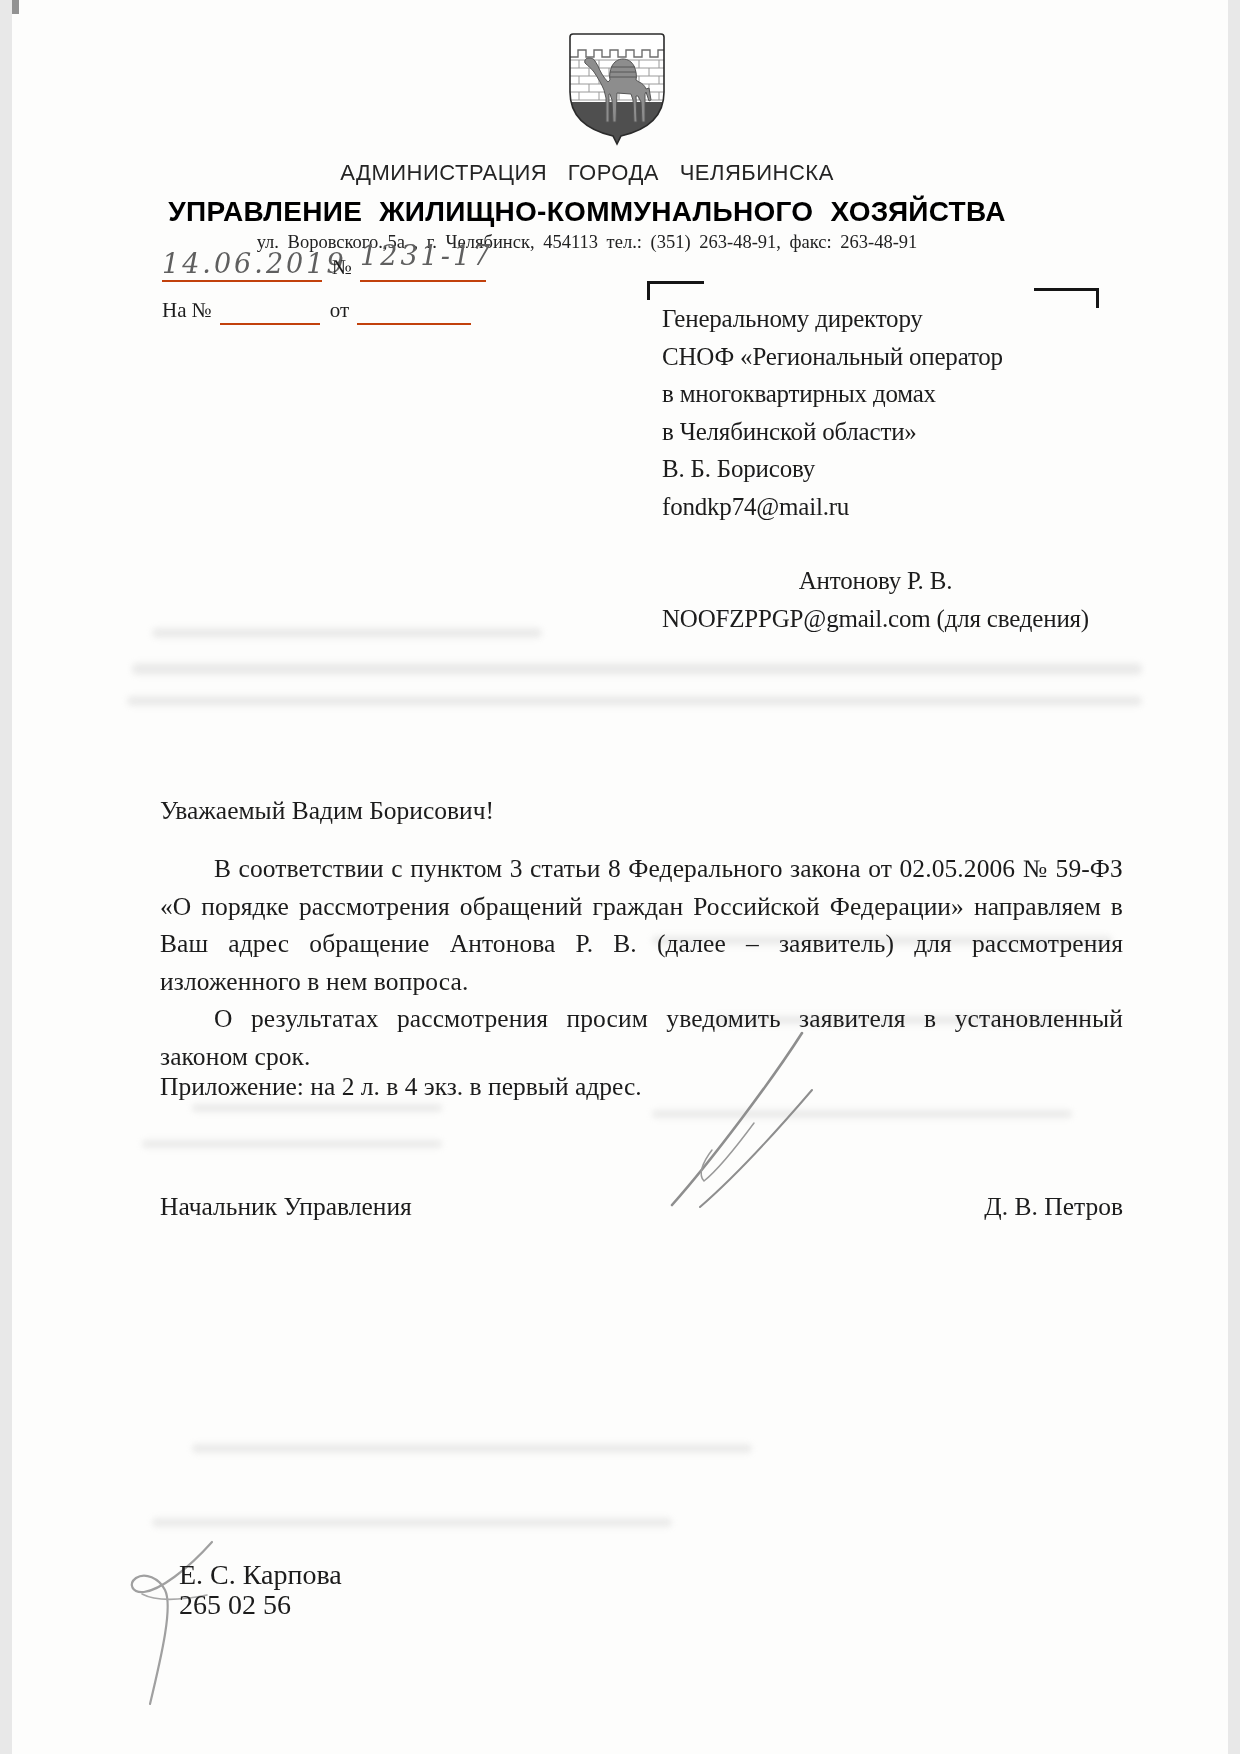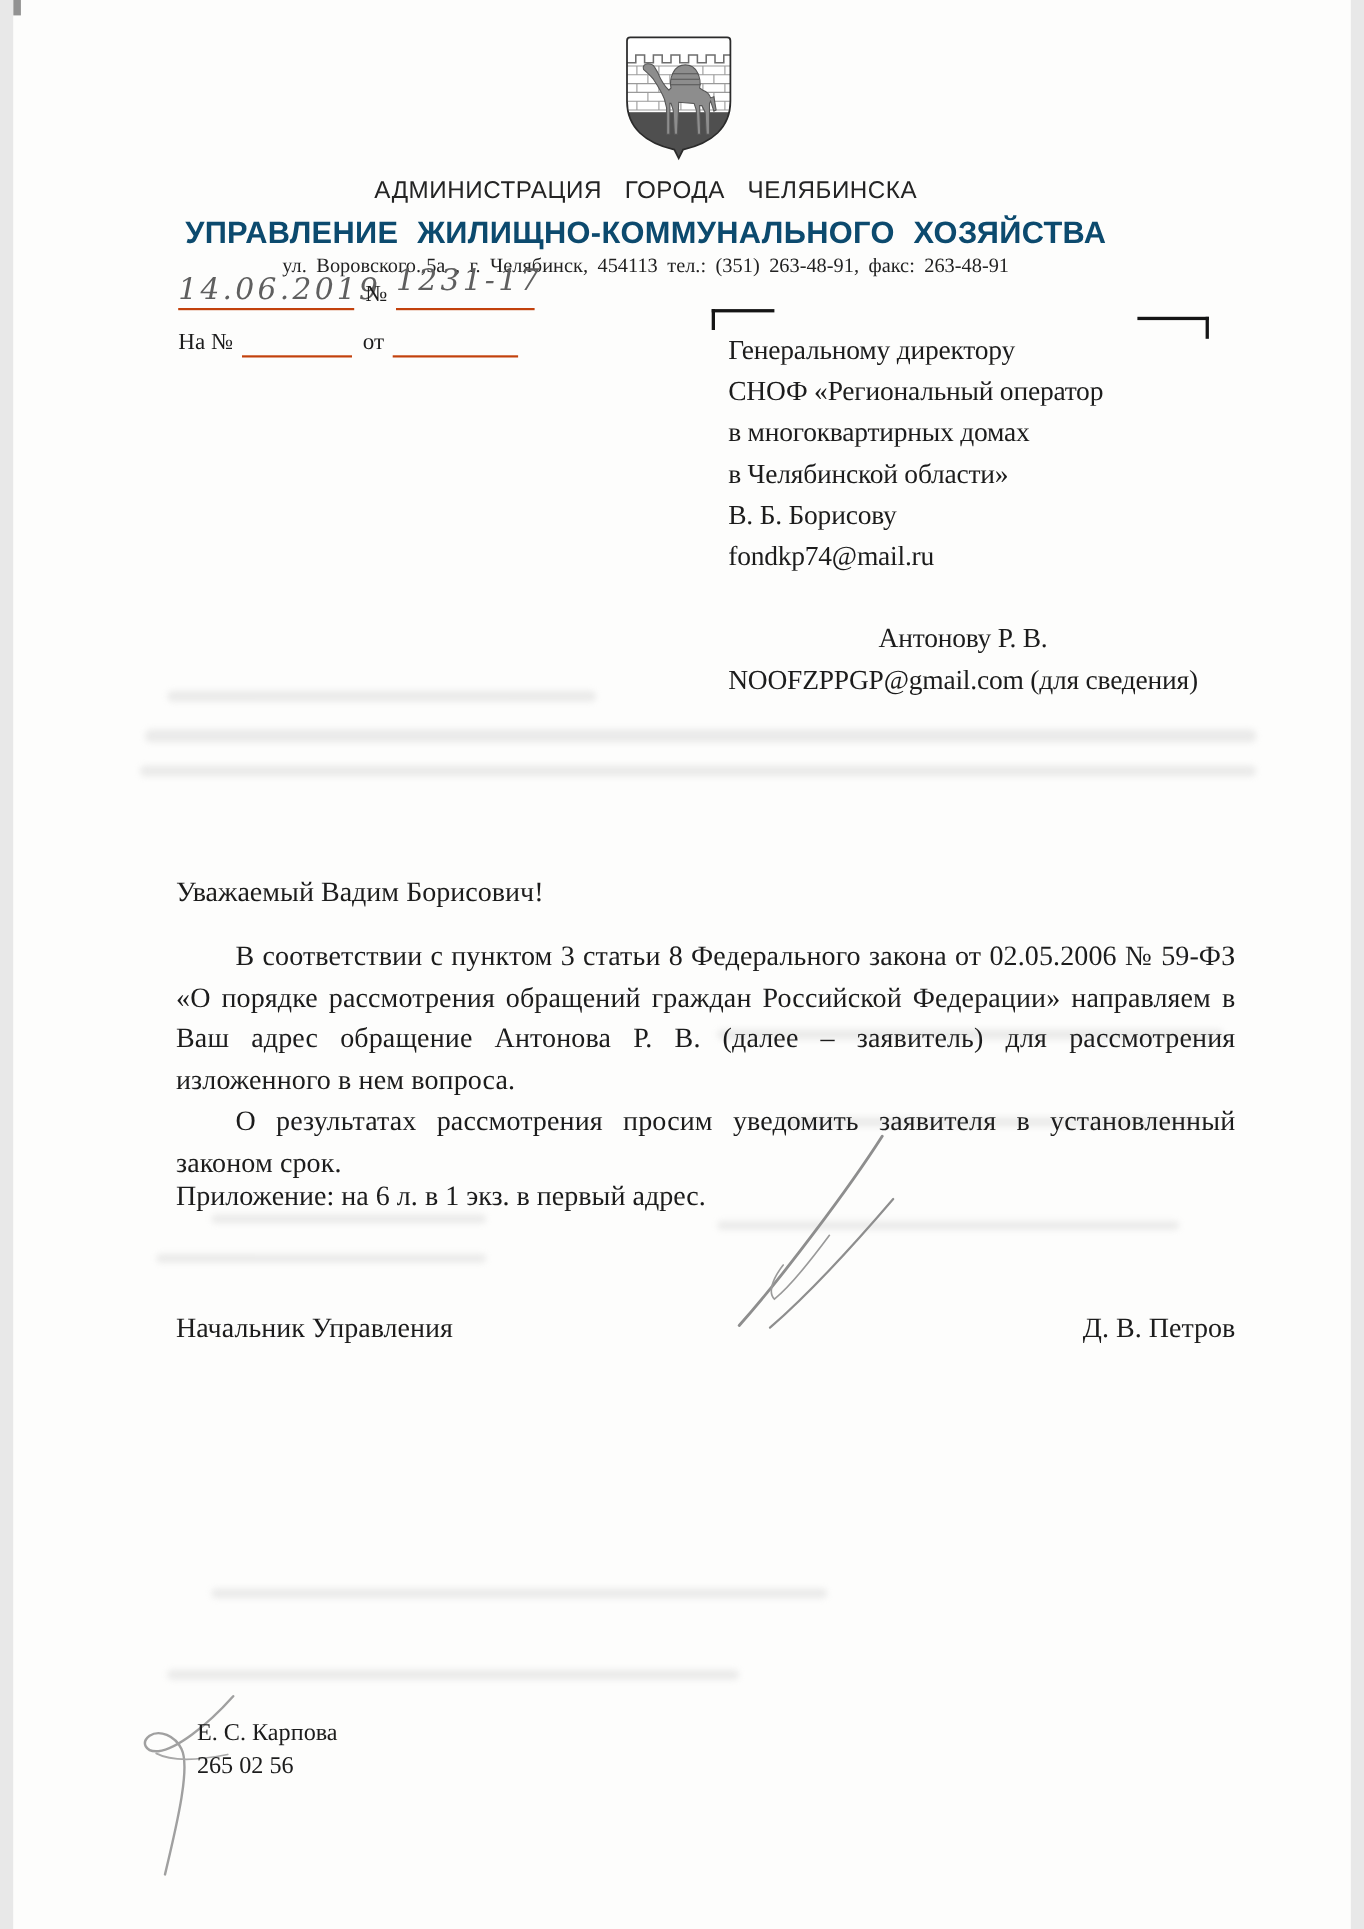--- a/index.html
+++ b/index.html
@@ -16,21 +16,21 @@
   .letterhead{position:absolute;left:0;top:30px;width:1150px;text-align:center;}
   .emblem{display:block;margin-left:553px;width:104px;height:118px;}
   .org-top{
     margin-top:12px;
     font-family:"Liberation Sans", sans-serif;
     font-size:22px;letter-spacing:.5px;word-spacing:14px;color:#242424;
   }
   .org-main{
     margin-top:10px;
     font-family:"Liberation Sans", sans-serif;
-    font-weight:bold;font-size:28px;letter-spacing:.3px;word-spacing:9px;color:#0c4a6e;
+    font-weight:bold;font-size:28px;letter-spacing:.3px;word-spacing:9px;color:#000000;
   }
   .org-address{margin-top:4px;font-size:18.5px;word-spacing:4px;color:#222;}
   
   .ref{position:absolute;left:150px;top:240px;width:430px;font-size:21px;}
   .ref-row{display:flex;align-items:flex-end;}
   .ref-row + .ref-row{margin-top:16px;}
   .hw{
     font-style:italic;color:#5f5f5f;font-size:27px;letter-spacing:3px;
     font-family:"DejaVu Serif", serif;white-space:nowrap;
   }
@@ -56,21 +56,21 @@
   .bodytext p{
     margin:0;text-align:justify;text-indent:54px;
     font-size:25.5px;line-height:37.6px;letter-spacing:.1px;
   }
   .attachment{position:absolute;left:148px;top:1072px;font-size:25.5px;}
   
   .sigrow{position:absolute;left:148px;top:1192px;width:963px;display:flex;
     justify-content:space-between;font-size:25.5px;}
   .sig-svg{position:absolute;left:630px;top:1015px;width:210px;height:205px;}
   
-  .executor{position:absolute;left:167px;top:1560px;font-size:22px;line-height:30px;}
+  .executor{position:absolute;left:167px;top:1560px;font-size:28px;line-height:30px;}
   .exec-svg{position:absolute;left:100px;top:1532px;width:135px;height:185px;}
   
   .ghost{position:absolute;background:#b6b6b6;opacity:.26;filter:blur(3px);border-radius:5px;}
   .edge-tl{position:absolute;left:0;top:0;width:7px;height:14px;background:#3a3a3a;opacity:.55;}
 </style>
 </head>
 <body>
 
 <div class="page">
 
@@ -181,21 +181,21 @@
   <div class="ghost" style="left:130px;top:1140px;width:300px;height:8px;"></div>
   <div class="ghost" style="left:180px;top:1444px;width:560px;height:9px;"></div>
   <div class="ghost" style="left:140px;top:1518px;width:520px;height:9px;"></div>
   <div class="edge-tl"></div>
 
   <div class="salutation">Уважаемый Вадим Борисович!</div>
   <div class="bodytext">
     <p>В соответствии с пунктом 3 статьи 8 Федерального закона от 02.05.2006 № 59-ФЗ «О порядке рассмотрения обращений граждан Российской Федерации» направляем в Ваш адрес обращение Антонова Р. В. (далее – заявитель) для рассмотрения изложенного в нем вопроса.</p>
     <p>О результатах рассмотрения просим уведомить заявителя в установленный законом срок.</p>
   </div>
-  <div class="attachment">Приложение: на 6 л. в 1 экз. в первый адрес.</div>
+  <div class="attachment">Приложение: на 2 л. в 4 экз. в первый адрес.</div>
 
   <div class="sigrow">
     <span>Начальник Управления</span>
     <span>Д. В. Петров</span>
   </div>
   <svg class="sig-svg" viewBox="0 0 210 205" xmlns="http://www.w3.org/2000/svg">
     <path d="M160,18 C130,65 70,145 30,190" fill="none" stroke="#8e8e8e" stroke-width="2.6" stroke-linecap="round"></path>
     <path d="M170,75 C140,110 95,160 58,192" fill="none" stroke="#8e8e8e" stroke-width="2" stroke-linecap="round"></path>
     <path d="M70,135 C60,148 56,160 62,166 C72,158 92,135 112,108" fill="none" stroke="#9a9a9a" stroke-width="1.5" stroke-linecap="round"></path>
   </svg>

